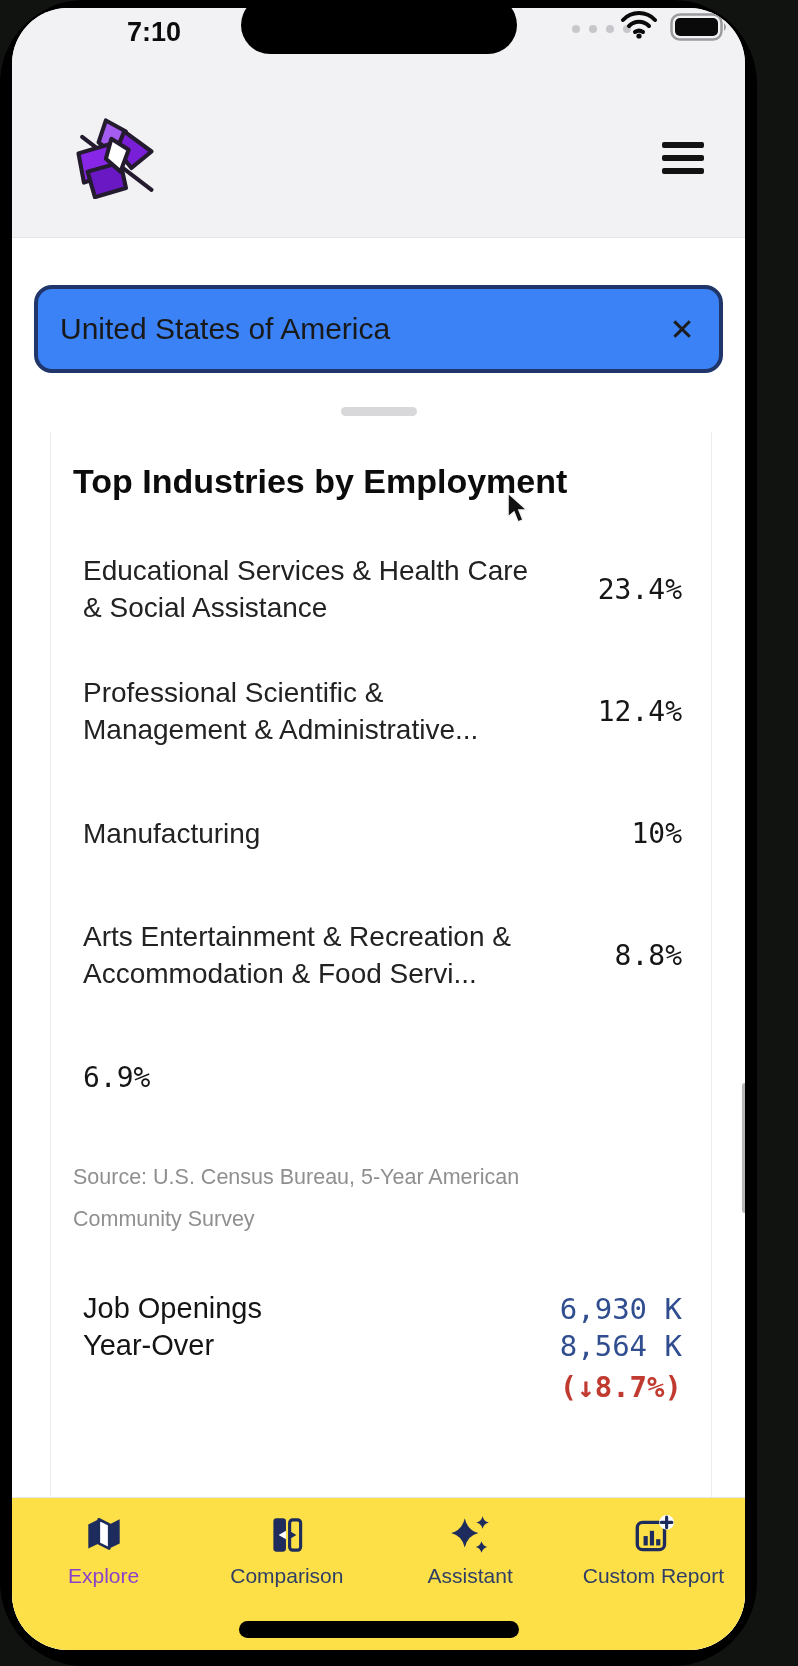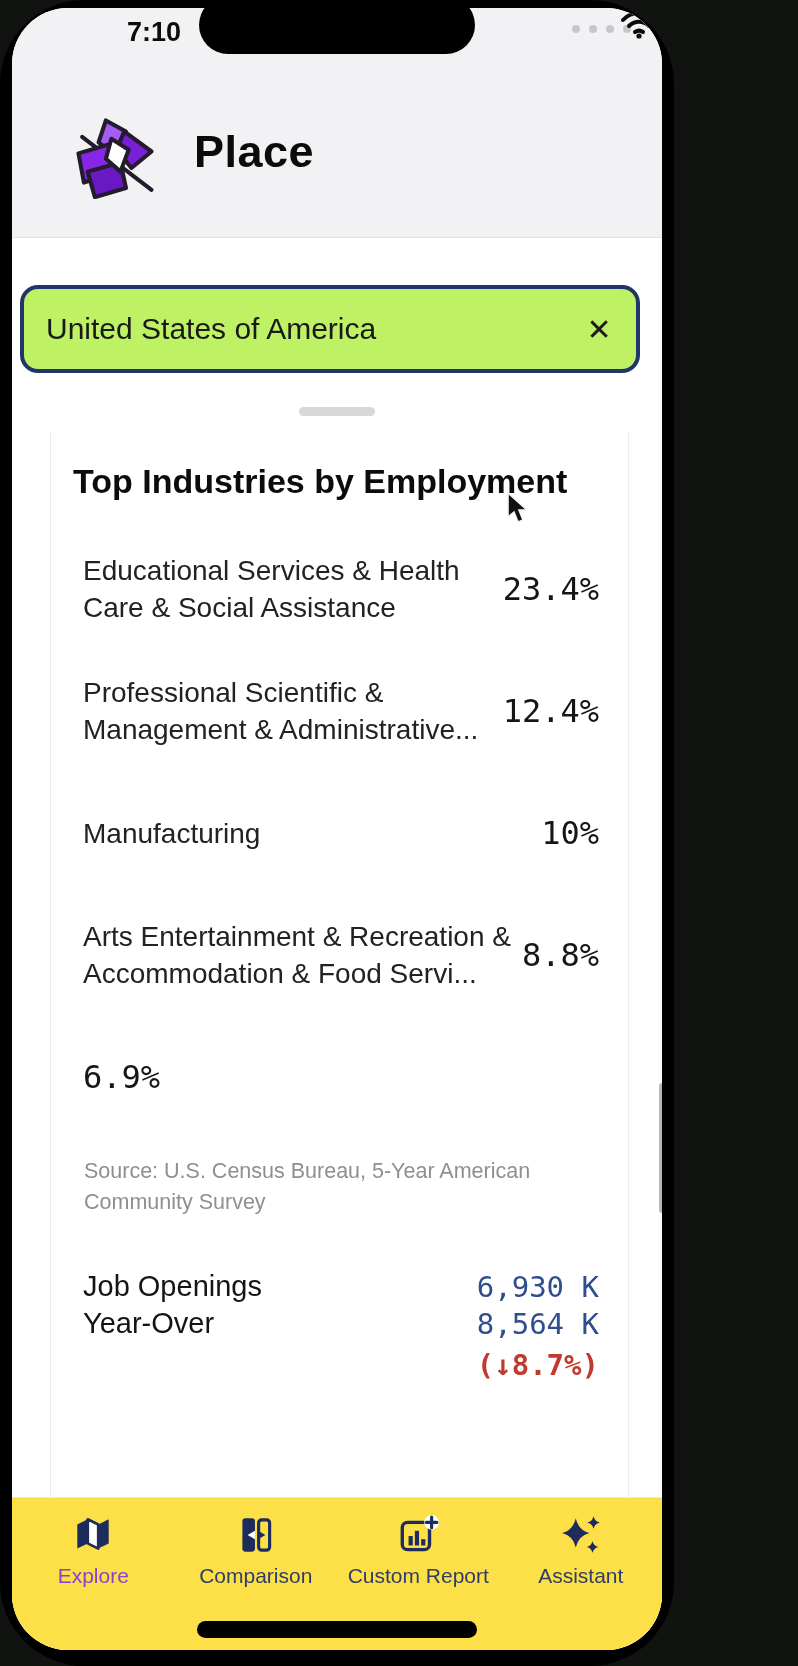--- a/index.html
+++ b/index.html
@@ -1,16 +1,16 @@
 <!DOCTYPE html>
 <html><head>
 <meta charset="utf-8">
 <style>
   html,body{margin:0;padding:0;background:#101310;}
-  .stage{position:relative;width:674px;height:1666px;overflow:hidden;
+  .stage{position:relative;width:757px;height:1666px;overflow:hidden;
          font-family:"Liberation Sans",sans-serif;}
   .phone{position:absolute;inset:0;background:#000;border-radius:84px;}
   .screen{position:absolute;left:12px;top:8px;right:12px;bottom:16px;
           border-radius:56px;background:#fff;overflow:hidden;}
 
   
   .header{position:absolute;left:0;top:0;width:100%;height:229px;
           background:#f2f2f4;border-bottom:1px solid #e3e3e6;}
   .time{position:absolute;left:92px;top:6px;width:100px;height:36px;
         font-size:27px;font-weight:700;color:#0c0c0c;text-align:center;line-height:36px;}
@@ -23,41 +23,41 @@
   .logo{position:absolute;left:59px;top:107px;}
   .app-name{position:absolute;left:182px;top:118px;font-size:45px;font-weight:700;
             color:#0b0b0c;letter-spacing:.5px;}
   .hamburger{position:absolute;left:650px;top:134px;width:42px;height:32px;cursor:pointer;}
   .hamburger i{display:block;width:42px;height:6px;background:#121212;border-radius:2px;margin-bottom:7px;}
 
   
   .search-section{position:absolute;left:0;top:230px;width:100%;height:150px;background:#fff;}
   .search-section:after{content:"";position:absolute;left:0;top:100%;width:100%;height:16px;
           background:linear-gradient(rgba(0,0,0,.16),rgba(0,0,0,0));}
-  .search-box{position:absolute;left:8px;right:22px;top:47px;height:80px;
-          border:4px solid #20366b;border-radius:18px;background:#bef264;
+  .search-box{position:absolute;left:22px;right:22px;top:47px;height:80px;
+          border:4px solid #20366b;border-radius:18px;background:#3b82f6;
           display:flex;align-items:center;}
   .search-input{flex:1;border:0;outline:none;background:transparent;
           font-family:"Liberation Sans",sans-serif;font-size:30px;color:#191919;
           padding:0 0 0 22px;}
   .search-clear{flex:0 0 auto;width:74px;text-align:center;font-size:30px;color:#1c1c1c;cursor:pointer;}
 
   
   .sheet{position:absolute;left:0;top:380px;width:100%;bottom:0;background:#fff;}
   .drag-handle{position:absolute;left:50%;top:19px;transform:translateX(-50%);
           width:76px;height:9px;border-radius:5px;background:#d8d8da;}
   .card{position:absolute;left:38px;right:33px;top:44px;height:1066px;
         border-left:1px solid #ededef;border-right:1px solid #ededef;overflow:hidden;}
   .card-title{margin:26px 0 0 22px;font-size:34px;font-weight:700;color:#0c0c0c;line-height:46px;}
   .rows{margin-top:24px;}
   .row{height:122px;display:flex;align-items:center;justify-content:space-between;
        padding:0 29px 0 32px;}
   .row-name{max-width:450px;font-size:28px;color:#222;line-height:37px;}
-  .row-pct{font-family:"DejaVu Sans Mono",monospace;font-size:32px;color:#161616;flex:0 0 auto;}
-  .source{margin:18px 29px 0 33px;font-size:21.5px;color:#8f8f8f;line-height:31px;max-width:520px;}
+  .row-pct{font-family:"DejaVu Sans Mono",monospace;font-size:28px;color:#161616;flex:0 0 auto;}
+  .source{margin:18px 29px 0 22px;font-size:21.5px;color:#8f8f8f;line-height:42px;max-width:520px;}
   .stats{margin-top:50px;}
   .stat-row{display:flex;align-items:center;justify-content:space-between;
             padding:0 29px 0 32px;height:37px;}
   .stat-label{font-size:29px;color:#141414;}
   .stat-value{font-family:"DejaVu Sans Mono",monospace;font-size:29px;color:#2f4d8f;}
   .stat-row.negative{height:40px;margin-top:3px;}
   .stat-row.negative .stat-value{color:#c13a30;font-weight:700;}
 
   .scrollbar{position:absolute;right:-3px;top:695px;width:6px;height:130px;
              border-radius:3px;background:#b6b6b9;}
@@ -112,21 +112,20 @@
             <g stroke="#241b2f" stroke-width="4.5" stroke-linejoin="round" stroke-linecap="round">
               <line x1="12" y1="24" x2="88" y2="82"></line>
               <polygon points="38,6 60,18 46,42 30,30" fill="#a55cf0"></polygon>
               <polygon points="58,18 88,40 66,58 50,38" fill="#7a1fd8"></polygon>
               <polygon points="8,42 42,32 50,62 14,74" fill="#8826e8"></polygon>
               <polygon points="18,62 54,52 60,80 26,90" fill="#6a18c4"></polygon>
               <polygon points="44,26 63,38 54,62 38,48" fill="#ffffff"></polygon>
             </g>
           </svg>
         </span>
-        <div class="app-name">Place</div>
         <div class="hamburger">
             <i></i>
             <i></i>
             <i></i>
           </div>
       </div>
 
       <div class="search-section">
         <div class="search-box">
           <input class="search-input" type="text" value="United States of America" style="">
@@ -207,46 +206,46 @@
         <div class="nav-item">
           <span>
             <svg width="44" height="42" viewBox="0 0 42 40">
               <rect x="8" y="4" width="12" height="32" rx="3" fill="#1d2c5c"></rect>
               <path d="M20 16 L13 20 L20 24 Z" fill="#ffffff"></path>
               <rect x="23.5" y="5.5" width="10.5" height="29" rx="3" fill="none" stroke="#1d2c5c" stroke-width="3"></rect>
               <path d="M23 16 L30 20 L23 24 Z" fill="#1d2c5c"></path>
             </svg>
           </span>
           <span class="nav-label">Comparison</span>
+        </div>
+
+        <div class="nav-item">
+          <span>
+            <svg width="44" height="42" viewBox="0 0 42 40">
+              <path d="M16 4 Q18.5 15.5 29 18 Q18.5 20.5 16 32 Q13.5 20.5 3 18 Q13.5 15.5 16 4 Z" fill="#1d2c5c"></path>
+              <path d="M33 2 Q34.2 7 39 8 Q34.2 9 33 14 Q31.8 9 27 8 Q31.8 7 33 2 Z" fill="#1d2c5c"></path>
+              <path d="M32 26 Q33.2 30.4 37.5 31.5 Q33.2 32.6 32 37 Q30.8 32.6 26.5 31.5 Q30.8 30.4 32 26 Z" fill="#1d2c5c"></path>
+            </svg>
+          </span>
+          <span class="nav-label">Assistant</span>
         </div>
 
         <div class="nav-item">
           <span>
             <svg width="44" height="42" viewBox="0 0 42 40">
               <rect x="6" y="8" width="26" height="26" rx="5" fill="none" stroke="#1d2c5c" stroke-width="3.2"></rect>
               <rect x="12" y="21" width="4" height="9" fill="#1d2c5c"></rect>
               <rect x="18" y="16" width="4" height="14" fill="#1d2c5c"></rect>
               <rect x="24" y="24" width="4" height="6" fill="#1d2c5c"></rect>
               <circle cx="34" cy="8" r="7" fill="#ffffff"></circle>
               <path d="M34 3 V13 M29 8 H39" stroke="#1d2c5c" stroke-width="3" stroke-linecap="round"></path>
             </svg>
           </span>
           <span class="nav-label">Custom Report</span>
         </div>
-
-        <div class="nav-item">
-          <span>
-            <svg width="44" height="42" viewBox="0 0 42 40">
-              <path d="M16 4 Q18.5 15.5 29 18 Q18.5 20.5 16 32 Q13.5 20.5 3 18 Q13.5 15.5 16 4 Z" fill="#1d2c5c"></path>
-              <path d="M33 2 Q34.2 7 39 8 Q34.2 9 33 14 Q31.8 9 27 8 Q31.8 7 33 2 Z" fill="#1d2c5c"></path>
-              <path d="M32 26 Q33.2 30.4 37.5 31.5 Q33.2 32.6 32 37 Q30.8 32.6 26.5 31.5 Q30.8 30.4 32 26 Z" fill="#1d2c5c"></path>
-            </svg>
-          </span>
-          <span class="nav-label">Assistant</span>
-        </div>
       </div>
 
       <div class="home-indicator"></div>
     </div>
   </div>
 
   <span class="cursor">
     <svg width="26" height="34" viewBox="0 0 26 34">
       <path d="M2 1 L2 25 L8 20 L12 30 L17 28 L13 18 L21 18 Z" fill="#111" stroke="#f5f5f5" stroke-width="1.6"></path>
     </svg>

